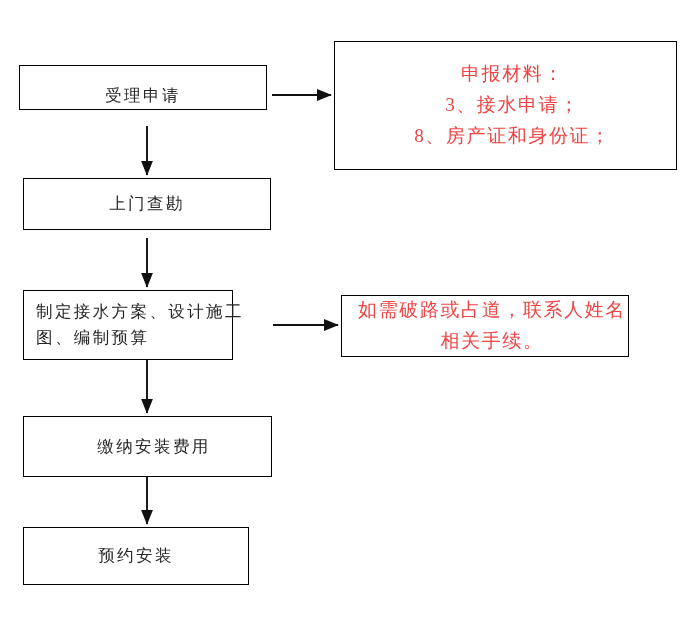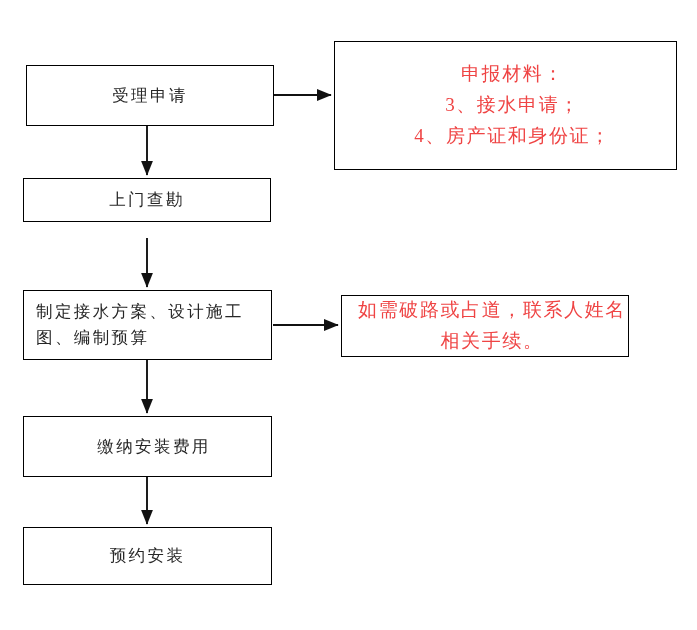--- a/index.html
+++ b/index.html
@@ -84,45 +84,45 @@
 
     <line x1="147" y1="360" x2="147" y2="413" stroke="#111111" stroke-width="1.9" marker-end="url(#ah)"></line>
 
     <line x1="147" y1="477" x2="147" y2="524" stroke="#111111" stroke-width="1.9" marker-end="url(#ah)"></line>
 
     <line x1="272" y1="95" x2="331" y2="95" stroke="#111111" stroke-width="1.9" marker-end="url(#ah)"></line>
 
     <line x1="273" y1="325" x2="338" y2="325" stroke="#111111" stroke-width="1.9" marker-end="url(#ah)"></line>
   </svg>
 
-  <div class="node" style="left:26px; top:65px; width:248px; height:61px;">
+  <div class="node" style="left:19px; top:65px; width:248px; height:45px;align-items:flex-end;">
     <span>受理申请</span>
   </div>
 
-  <div class="node" style="left:23px; top:178px; width:248px; height:44px;">
+  <div class="node" style="left:23px; top:178px; width:248px; height:52px;">
     <span>上门查勘</span>
   </div>
 
-  <div class="node left-align" style="left:23px; top:290px; width:249px; height:70px;">
+  <div class="node left-align" style="left:23px; top:290px; width:210px; height:70px;">
     <span>制定接水方案、设计施工
 图、编制预算</span>
   </div>
 
   <div class="node" style="left:23px; top:416px; width:249px; height:61px;padding-left:13px;">
     <span>缴纳安装费用</span>
   </div>
 
-  <div class="node" style="left:23px; top:527px; width:249px; height:58px;">
+  <div class="node" style="left:23px; top:527px; width:226px; height:58px;">
     <span>预约安装</span>
   </div>
 
   <div class="note" style="left:334px; top:41px; width:343px; height:129px;">
     <span class="note-line">申报材料：</span>
     <span class="note-line">3、接水申请；</span>
-    <span class="note-line">4、房产证和身份证；</span>
+    <span class="note-line">8、房产证和身份证；</span>
   </div>
 
   <div class="note" style="left:341px; top:295px; width:288px; height:62px;">
     <span class="note-line">如需破路或占道，联系人姓名</span>
     <span class="note-line">相关手续。</span>
   </div>
 
 </div>
 
 </body></html>

